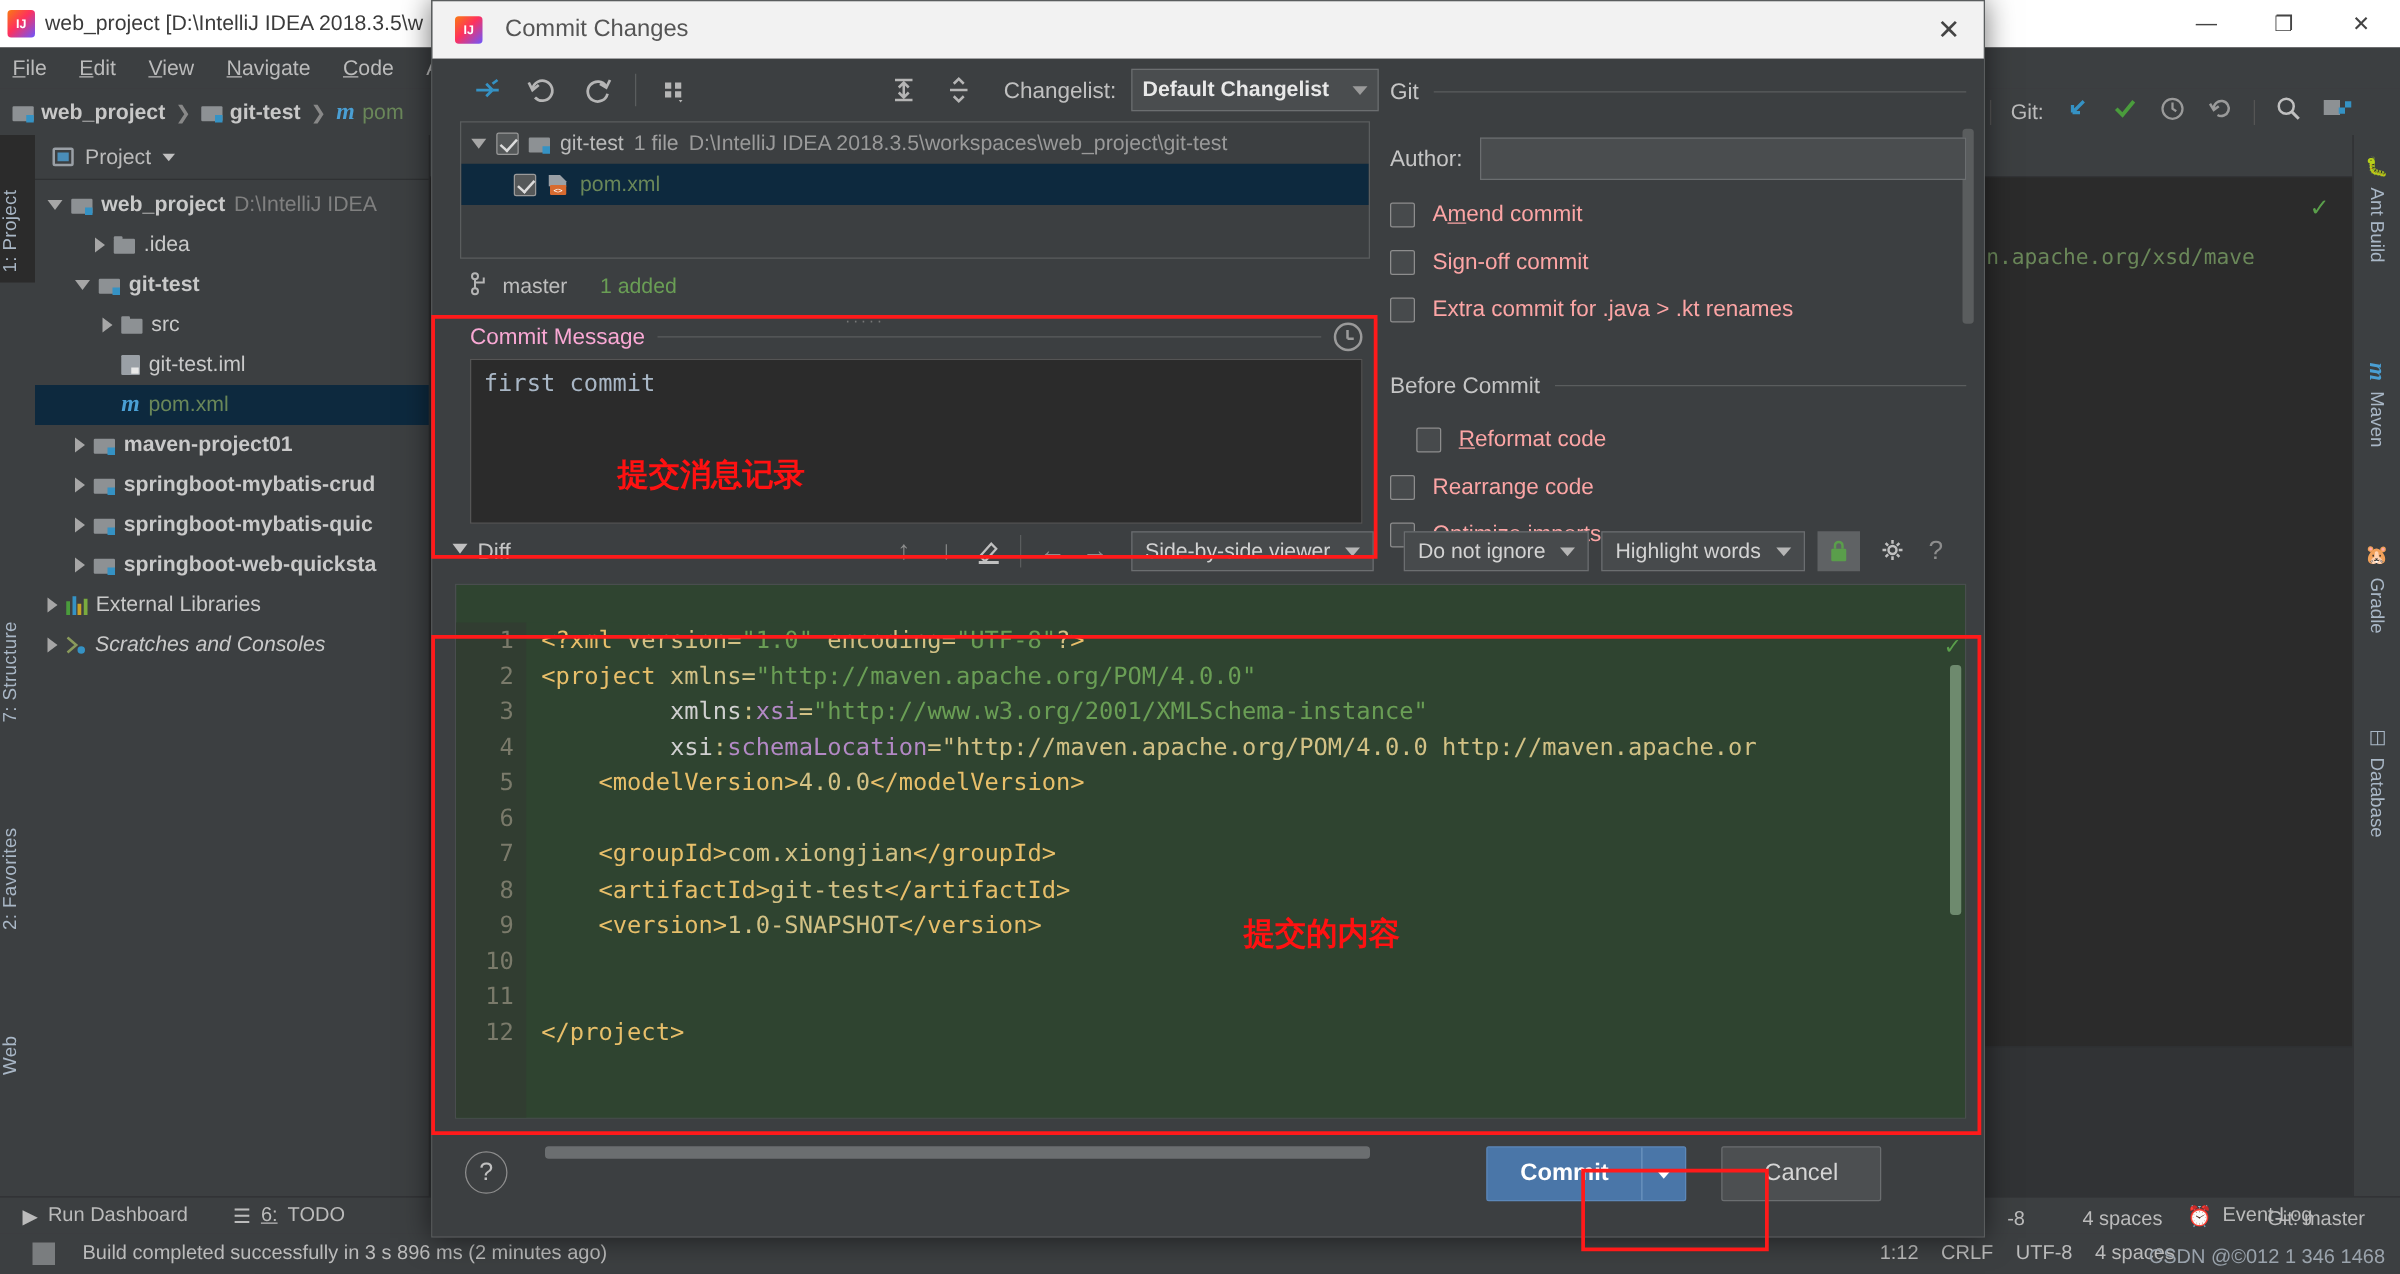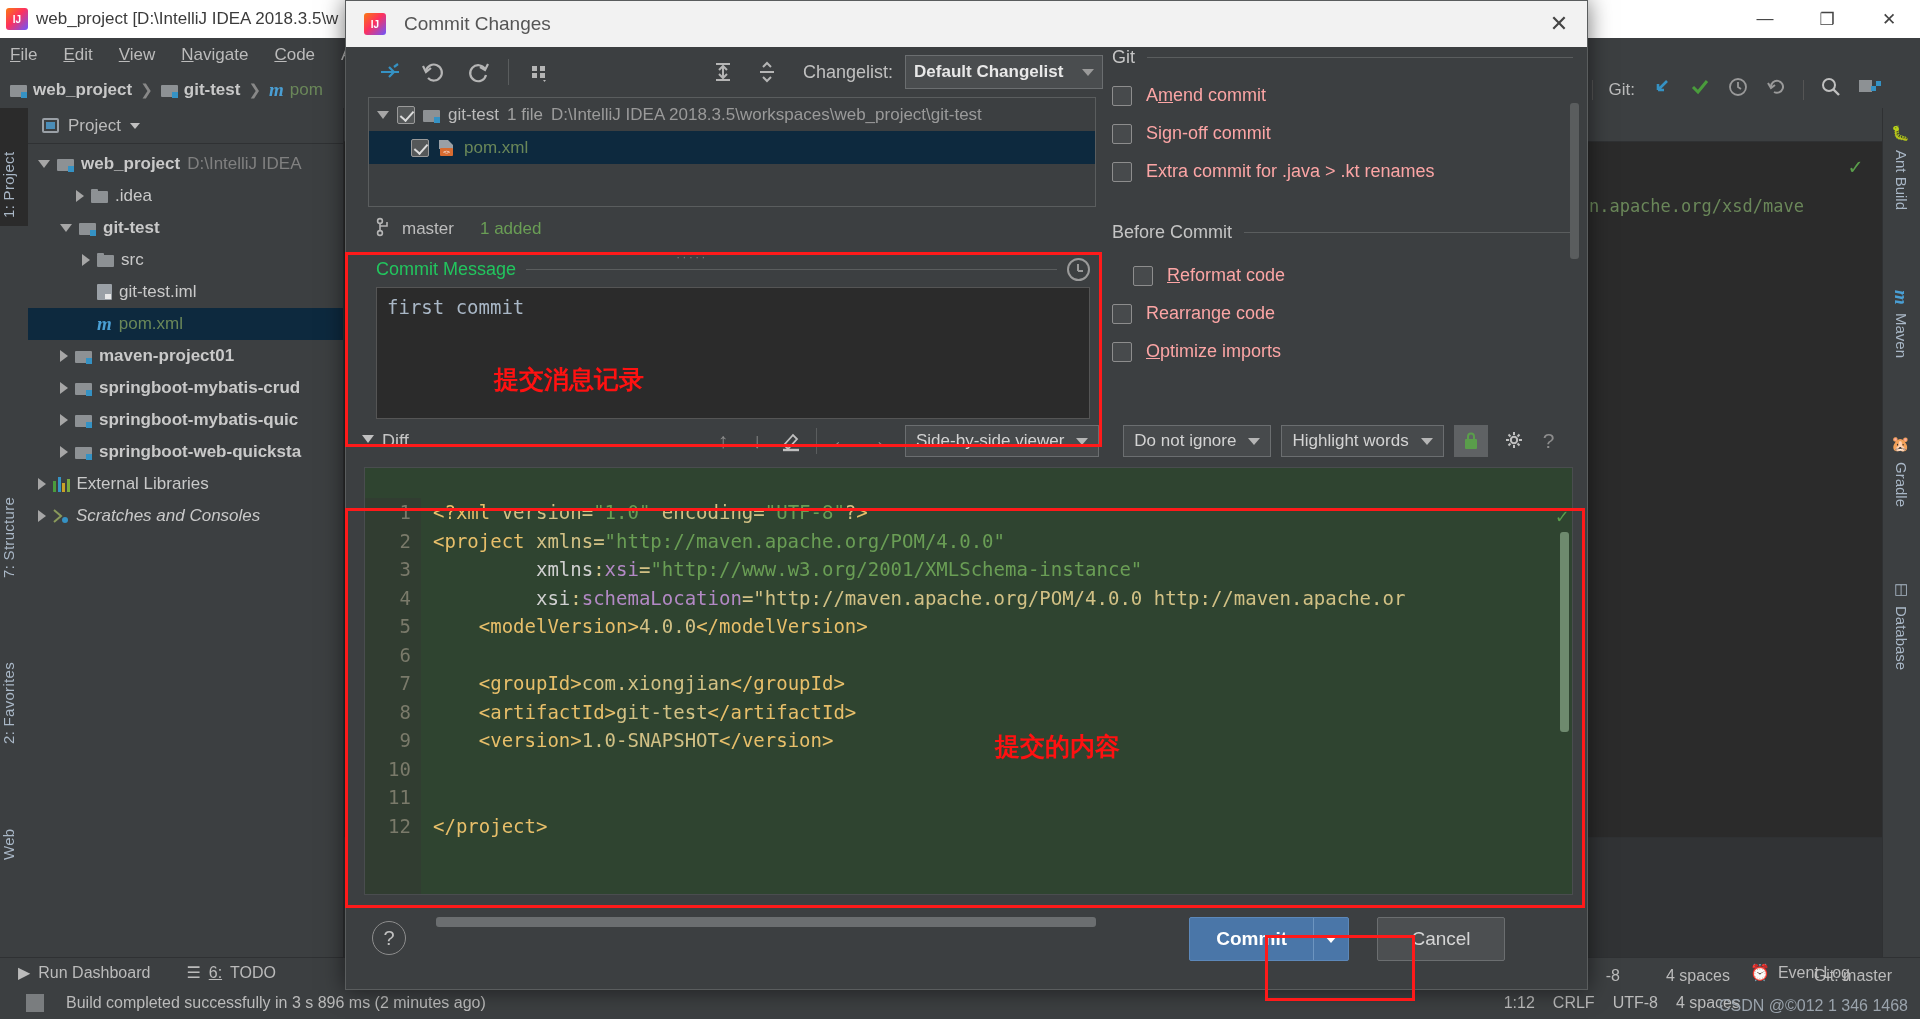--- a/index.html
+++ b/index.html
@@ -148,35 +148,35 @@
     gap:10px;font-size:17px;padding-left:8px;}
   .brname{color:#bdbdbd;}
   .bradded{color:#6a9e55;margin-left:16px;}
 
   
   .splitter{position:absolute;left:330px;top:202px;width:40px;height:8px;color:#777;font-size:13px;letter-spacing:2px;}
 
   
   .cmbox{position:absolute;left:18px;top:210px;width:738px;height:168px;}
   .cm-legend{position:absolute;left:12px;top:0;height:24px;display:flex;align-items:center;gap:10px;width:calc(100% - 24px);}
-  .cm-legend .txt{font-size:18px;color:#22c55e;white-space:nowrap;}
+  .cm-legend .txt{font-size:18px;color:#f9a8d4;white-space:nowrap;}
   .cm-legend .ln{flex:1;height:1px;background:#5a5d5e;}
   .clock-ico{width:23px;height:23px;border:2px solid #9a9a9a;border-radius:50%;position:relative;flex:none;}
   .clock-ico::before{content:"";position:absolute;left:8px;top:4px;width:2px;height:7px;background:#9a9a9a;}
   .clock-ico::after{content:"";position:absolute;left:9px;top:10px;width:5px;height:2px;background:#9a9a9a;}
   .cm-text{position:absolute;left:12px;top:30px;right:12px;bottom:6px;background:#2b2b2b;
     border:1px solid #555;padding:8px 10px;font-family:"DejaVu Sans Mono",monospace;font-size:19px;color:#a9b7c6;}
 
   
   .redbox{position:absolute;border:3px solid #ff1a1a;pointer-events:none;}
   .redtext{position:absolute;color:#ff1111;font-size:25px;font-weight:bold;
     font-family:"DejaVu Sans","Liberation Sans",sans-serif;white-space:nowrap;}
 
   
-  .gitgrp{position:absolute;left:766px;top:0;right:14px;}
+  .gitgrp{position:absolute;left:766px;top:16px;right:14px;}
   .grp-head{display:flex;align-items:center;gap:12px;}
   .grp-head .t{font-size:18px;color:#c5c5c5;}
   .grp-head .ln{flex:1;height:1px;background:#5a5d5e;}
   .authorrow{display:flex;align-items:center;gap:14px;margin-top:26px;}
   .authorrow .lbl{font-size:18px;color:#c5c5c5;}
   .author-input{flex:1;height:34px;border:1px solid #6b6e70;background:#4a4d4f;}
   .ckrow{display:flex;align-items:center;gap:14px;margin-top:17px;font-size:18px;color:#fca5a5;}
   .ckrow .box{width:20px;height:20px;border:1px solid #8d8d8d;background:#474a4c;border-radius:2px;flex:none;}
   .ckrow u{text-decoration:underline;}
 
@@ -555,20 +555,24 @@
           <span class="ln"></span>
           <span class="clock-ico"></span>
         </div>
         <div class="cm-text">first commit</div>
       </div>
 
       <div class="gitgrp">
         <div class="grp-head">
           <span class="t">Git</span>
           <span class="ln"></span>
+        </div>
+        <div class="authorrow">
+          <span class="lbl">Author:</span>
+          <span class="author-input"></span>
         </div>
         <div class="ckrow">
           <span class="box"></span>
           <span>A<u>m</u>end commit</span>
         </div>
         <div class="ckrow">
           <span class="box"></span>
           <span>Si<u>g</u>n-off commit</span>
         </div>
         <div class="ckrow">

